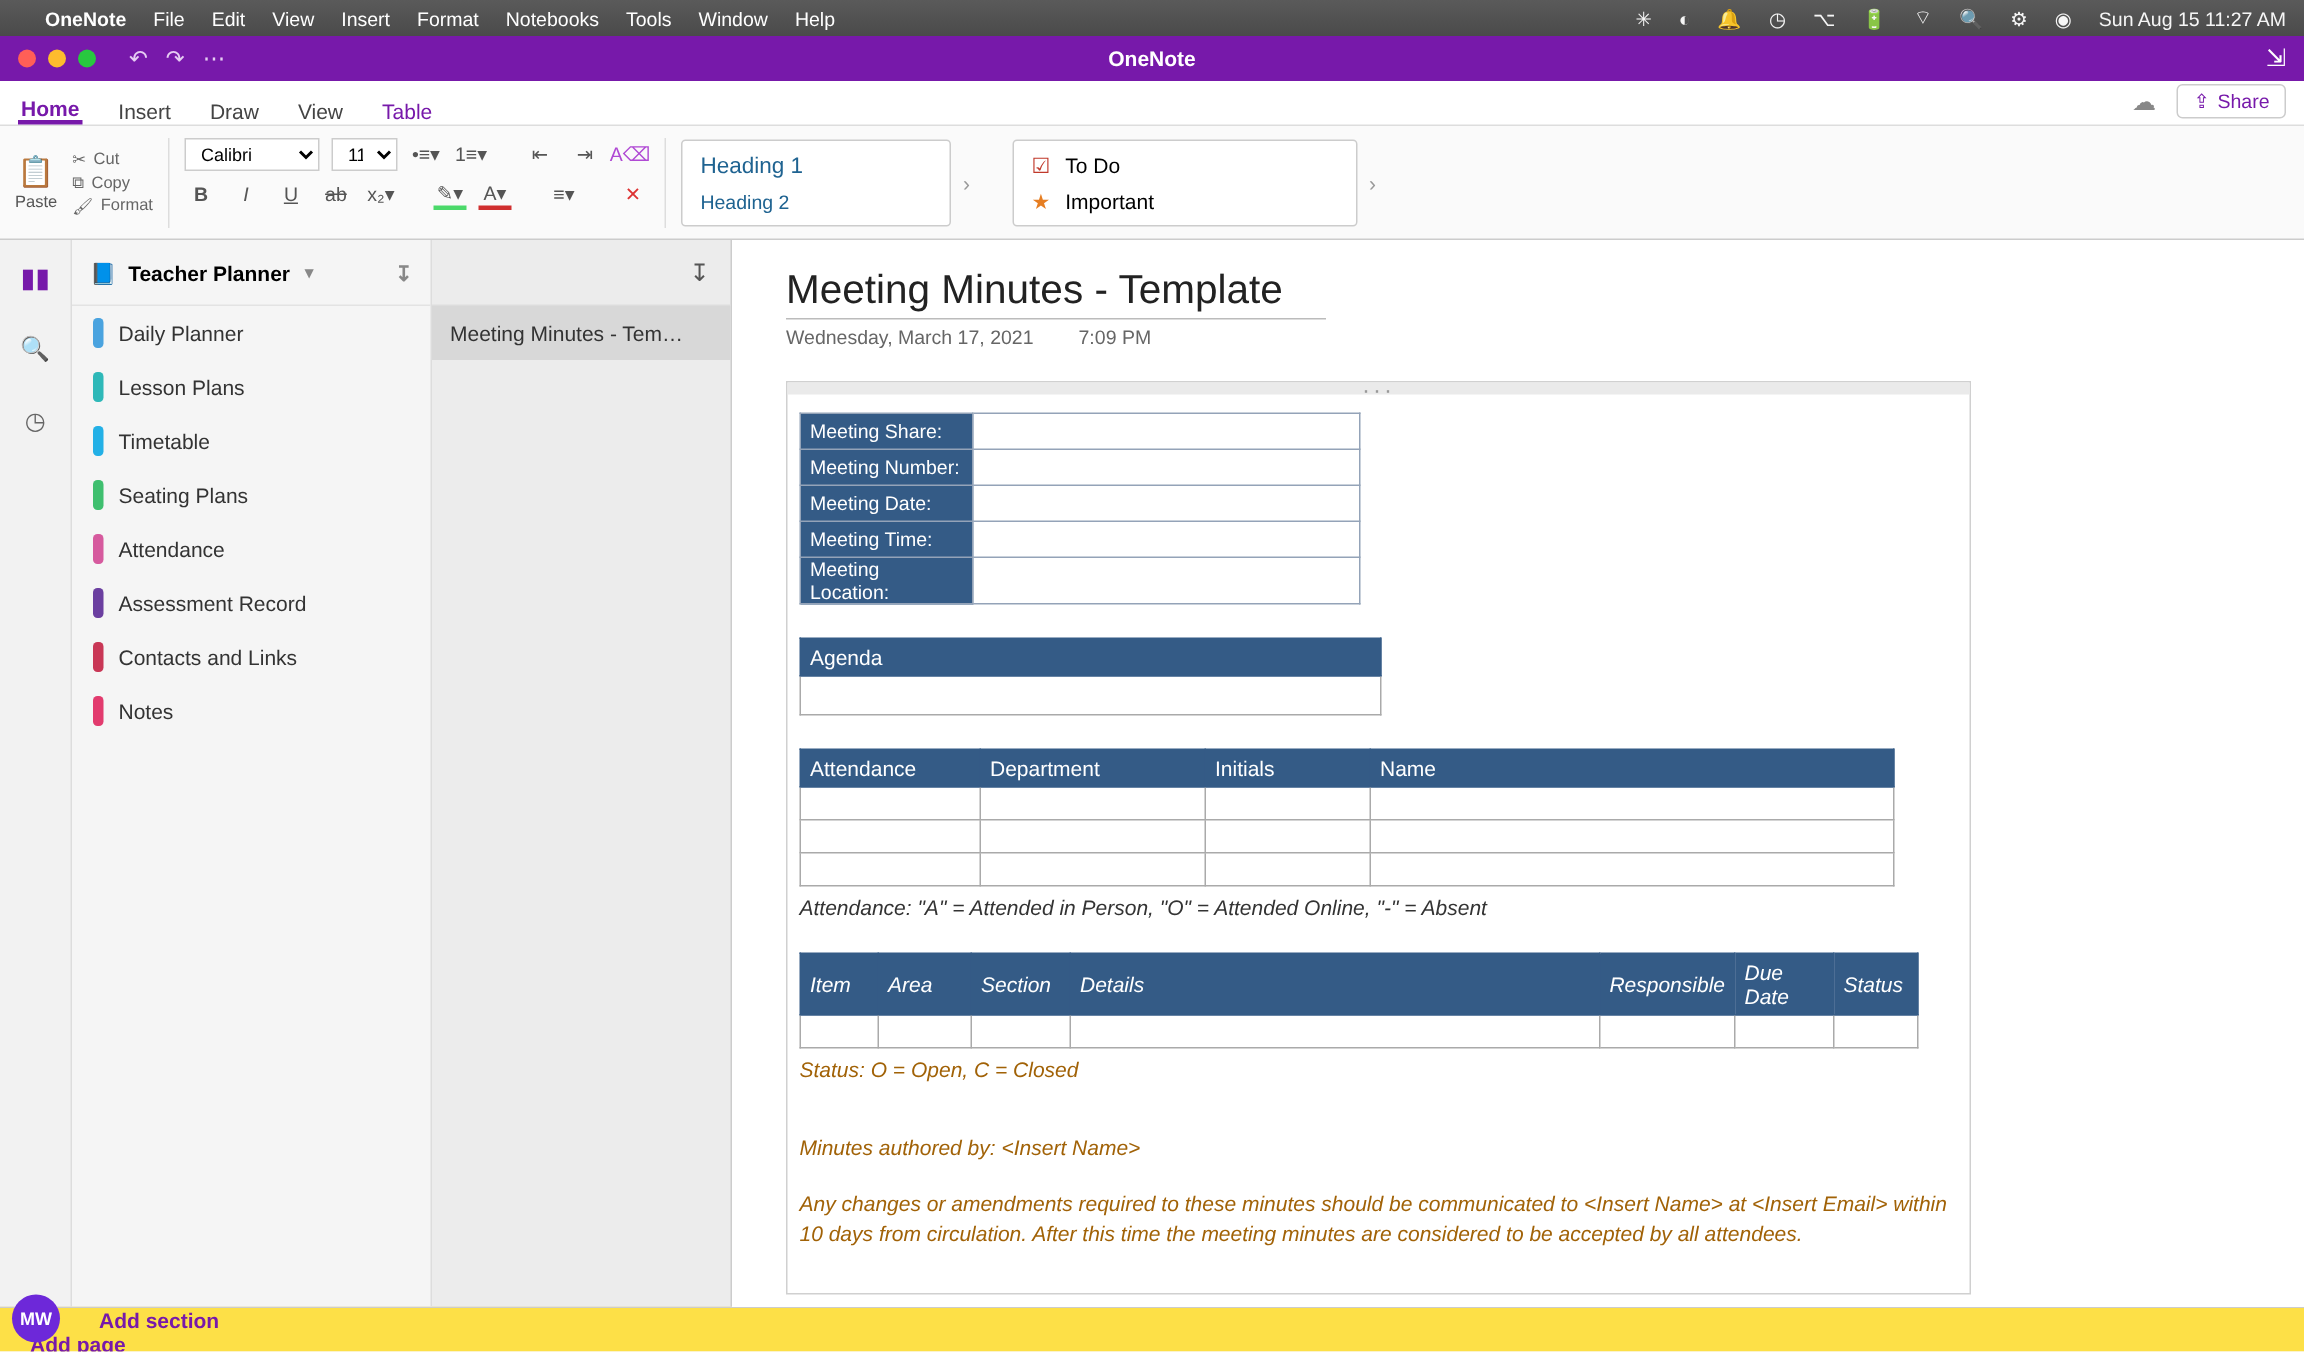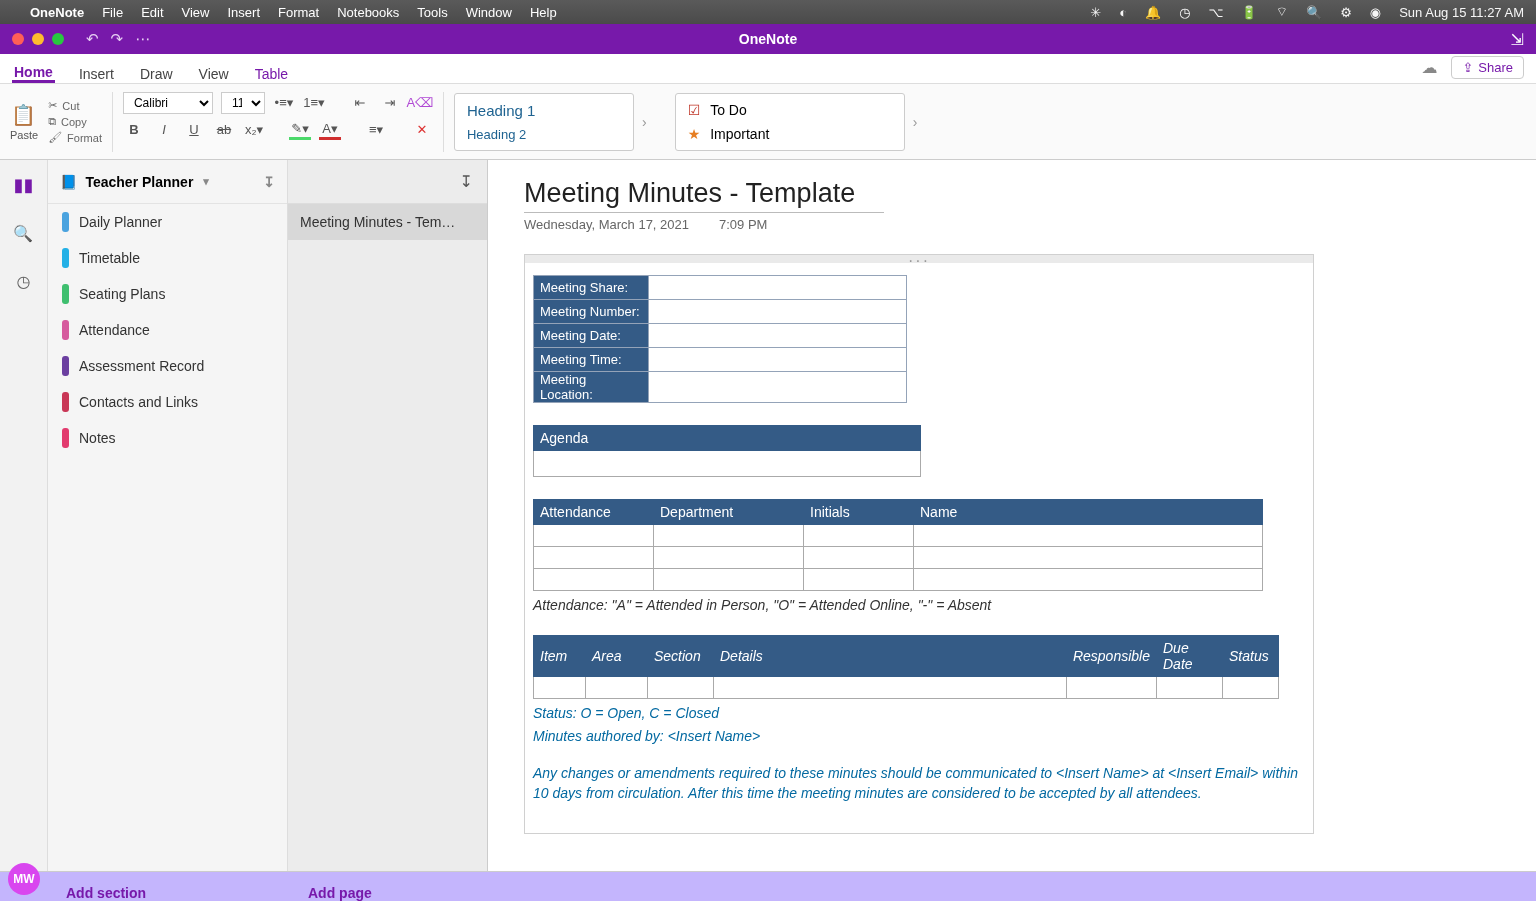--- a/index.html
+++ b/index.html
@@ -86,25 +86,25 @@
 table.agenda-tbl td { border:1px solid #aaa; height:26px; }
 
 table.att-tbl { border-collapse:collapse; margin-top:22px; width: 730px; }
 table.att-tbl th { background:#345b86; color:#fff; text-align:left; padding:4px 6px; font-weight:400; font-size:14px; border:1px solid #345b86; }
 table.att-tbl td { border:1px solid #aaa; height:22px; }
 .att-note { font-style:italic; font-size:14px; margin-top:6px; color:#333; }
 
 table.items-tbl { border-collapse:collapse; margin-top:22px; width: 746px; }
 table.items-tbl th { background:#345b86; color:#fff; text-align:left; padding:4px 6px; font-weight:400; font-style:italic; font-size:14px; border:1px solid #345b86; }
 table.items-tbl td { border:1px solid #aaa; height:22px; }
-.status-note, .author-note, .disclaimer { font-style:italic; font-size:14px; color:#0369a1; }
-.status-note{margin-top:6px;} .author-note{margin-top:7px;} .disclaimer{margin-top:20px; line-height:1.4;}
-
-.bottom-bar { height:30px; background:#c4b5fd; border-top:1px solid #ccc; display:flex; align-items:flex-end; }
-.avatar { position:absolute; width:32px; height:32px; border-radius:50%; background:#d946ef; color:#fff; display:flex; align-items:center; justify-content:center; font-size:12px; font-weight:600; left: 8px; bottom: 6px; }
+.status-note, .author-note, .disclaimer { font-style:italic; font-size:14px; color:#a16207; }
+.status-note{margin-top:6px;} .author-note{margin-top:36px;} .disclaimer{margin-top:20px; line-height:1.4;}
+
+.bottom-bar { height:30px; background:#fde047; border-top:1px solid #ccc; display:flex; align-items:flex-start;flex-direction:column; }
+.avatar { position:absolute; width:32px; height:32px; border-radius:50%; background:#6d28d9; color:#fff; display:flex; align-items:center; justify-content:center; font-size:12px; font-weight:600; left: 8px; bottom: 6px; }
 .add-section { width:288px; padding-left:66px; color:#7719AA; font-size:14px; font-weight:600; }
 .add-page { width:200px; padding-left:20px; color:#7719AA; font-size:14px; font-weight:600; }
 </style>
 </head>
 <body>
 
 <div class="menubar">
   <div class="menubar-left">
     <span class="apple-icon"></span>
     <span class="app-name">OneNote</span>
@@ -255,20 +255,24 @@
       <span>Teacher Planner</span>
       <span class="chev-d">▾</span>
       <span style="margin-left:auto;color:#888;">↧</span>
     </div>
     <div class="sec-list" id="sec-list">
         <div class="sec-item">
           <div class="sec-tab-color" style="background: rgb(74, 163, 223);"></div>
           <span>Daily Planner</span>
         </div>
         <div class="sec-item">
+          <div class="sec-tab-color" style="background: rgb(46, 184, 184);"></div>
+          <span>Lesson Plans</span>
+        </div>
+        <div class="sec-item">
           <div class="sec-tab-color" style="background: rgb(35, 176, 230);"></div>
           <span>Timetable</span>
         </div>
         <div class="sec-item">
           <div class="sec-tab-color" style="background: rgb(63, 191, 111);"></div>
           <span>Seating Plans</span>
         </div>
         <div class="sec-item">
           <div class="sec-tab-color" style="background: rgb(214, 90, 158);"></div>
           <span>Attendance</span>

